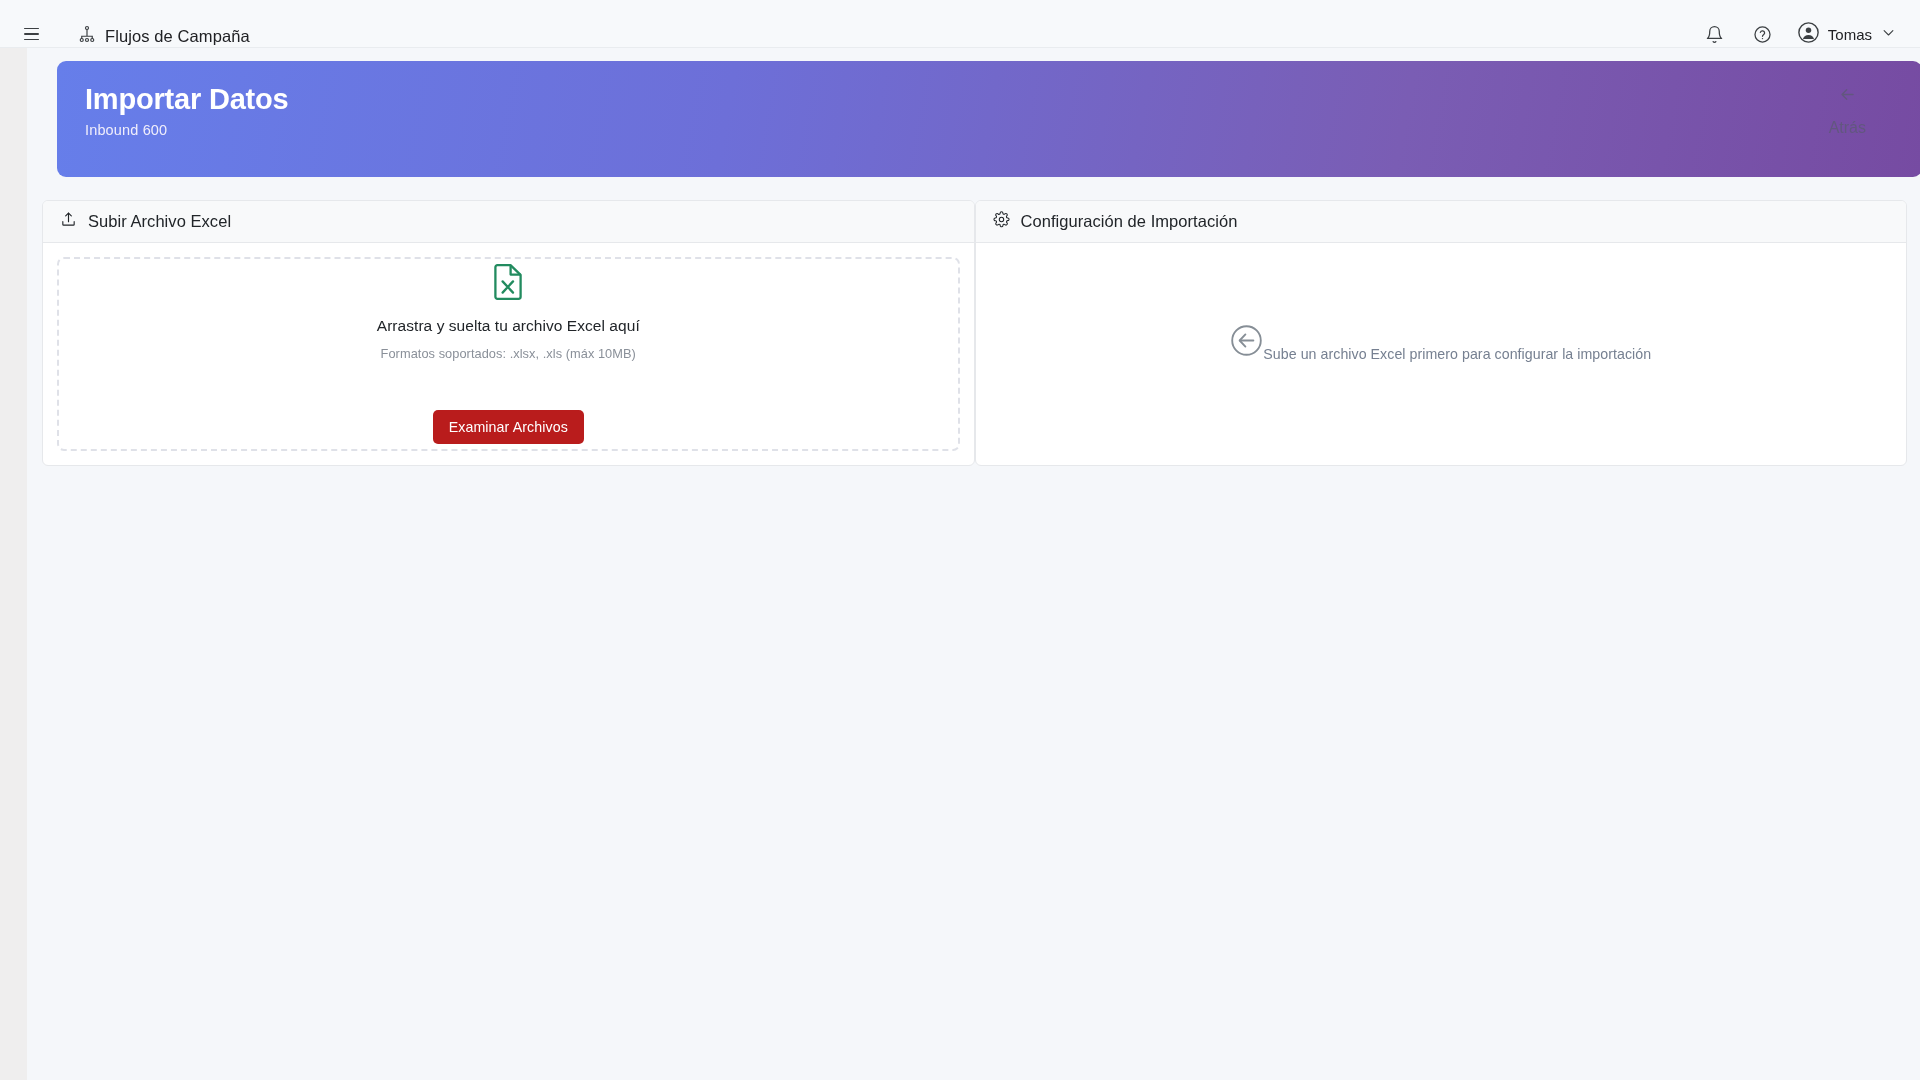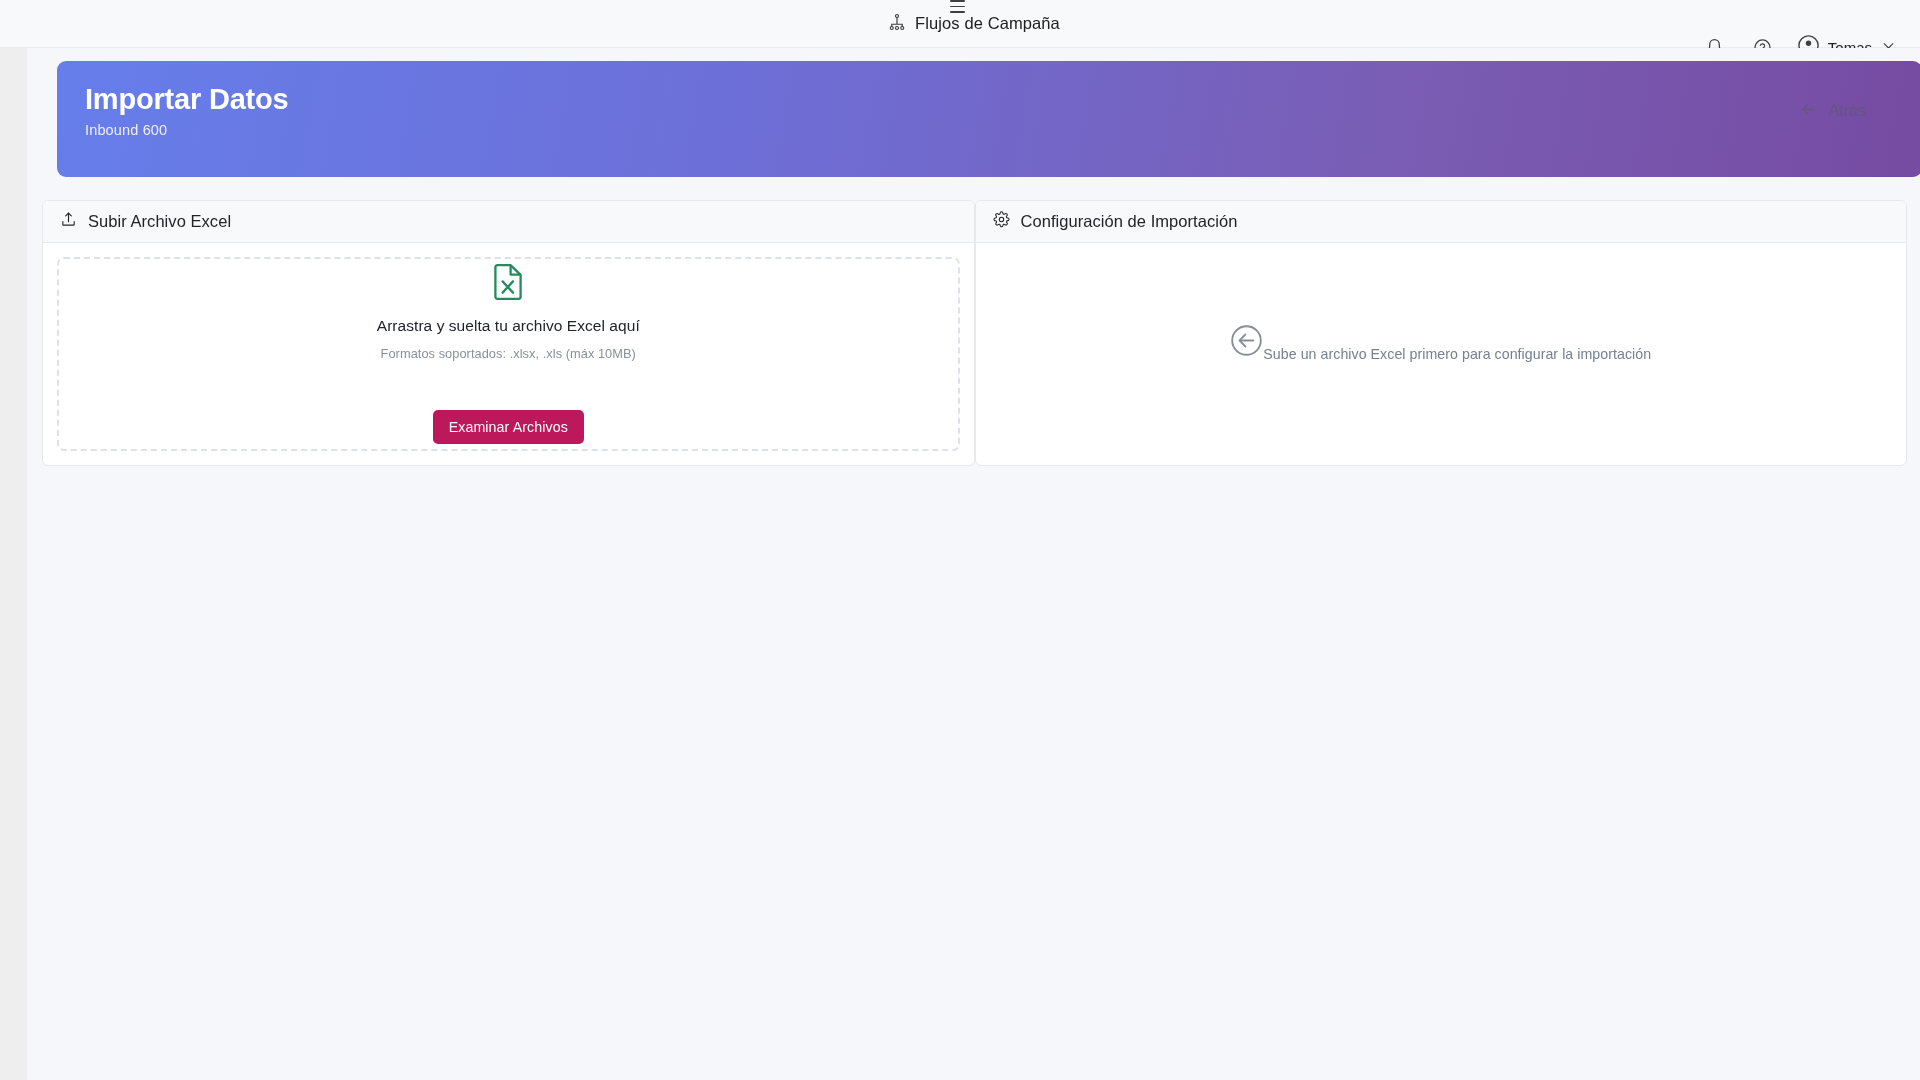--- a/index.html
+++ b/index.html
@@ -20,23 +20,22 @@
 
   
   .topbar {
     position: absolute;
     top: 0; left: 0;
     width: 1920px;
     height: 48px;
     background: #f7f9fb;
     border-bottom: 1px solid #e9ecef;
     display: flex;
-    align-items: center;
+    align-items: flex-end;
     padding: 0 24px 0 18px;
-    flex-direction: column;
   }
 
   .hamburger {
     width: 26px; height: 26px;
     display: flex; flex-direction: column;
     justify-content: center; align-items: center;
     gap: 4px;
     cursor: pointer;
   }
   .hamburger span {
@@ -134,20 +133,21 @@
     display: flex;
     align-items: center;
     gap: 11px;
     font-size: 16px;
     color: #62577f;
     cursor: pointer;
     background: none;
     border: none;
     font-family: inherit;
     padding: 6px 4px;
+    flex-direction: column;
   }
 
   
   .cards {
     position: absolute;
     top: 152px; left: 15px;
     width: 1865px;
     display: flex;
   }
   .card {
@@ -198,21 +198,21 @@
     margin-bottom: 11px;
     letter-spacing: 0.05px;
   }
   .dz-sub {
     font-size: 12.8px;
     color: #8a9099;
     margin-bottom: 15px;
     letter-spacing: 0.05px;
   }
   .browse-btn {
-    background: #be185d;
+    background: #b91c1c;
     color: #ffffff;
     border: none;
     border-radius: 5px;
     font-family: inherit;
     font-size: 14.2px;
     padding: 9px 16px;
     cursor: pointer;
     letter-spacing: 0.1px;
     margin-top: 34px;
   }

